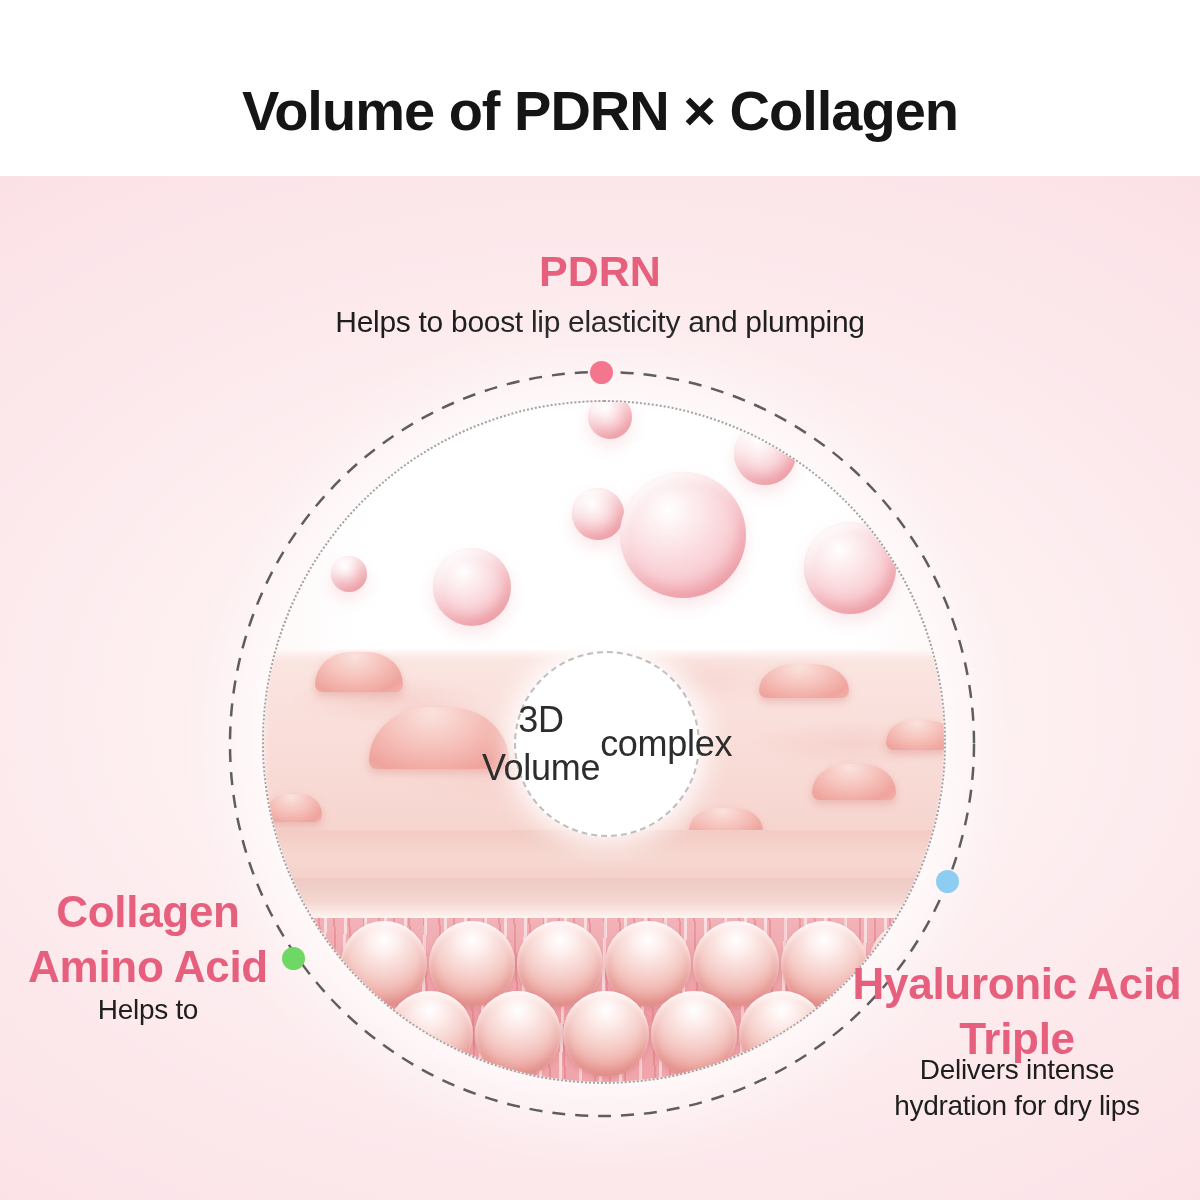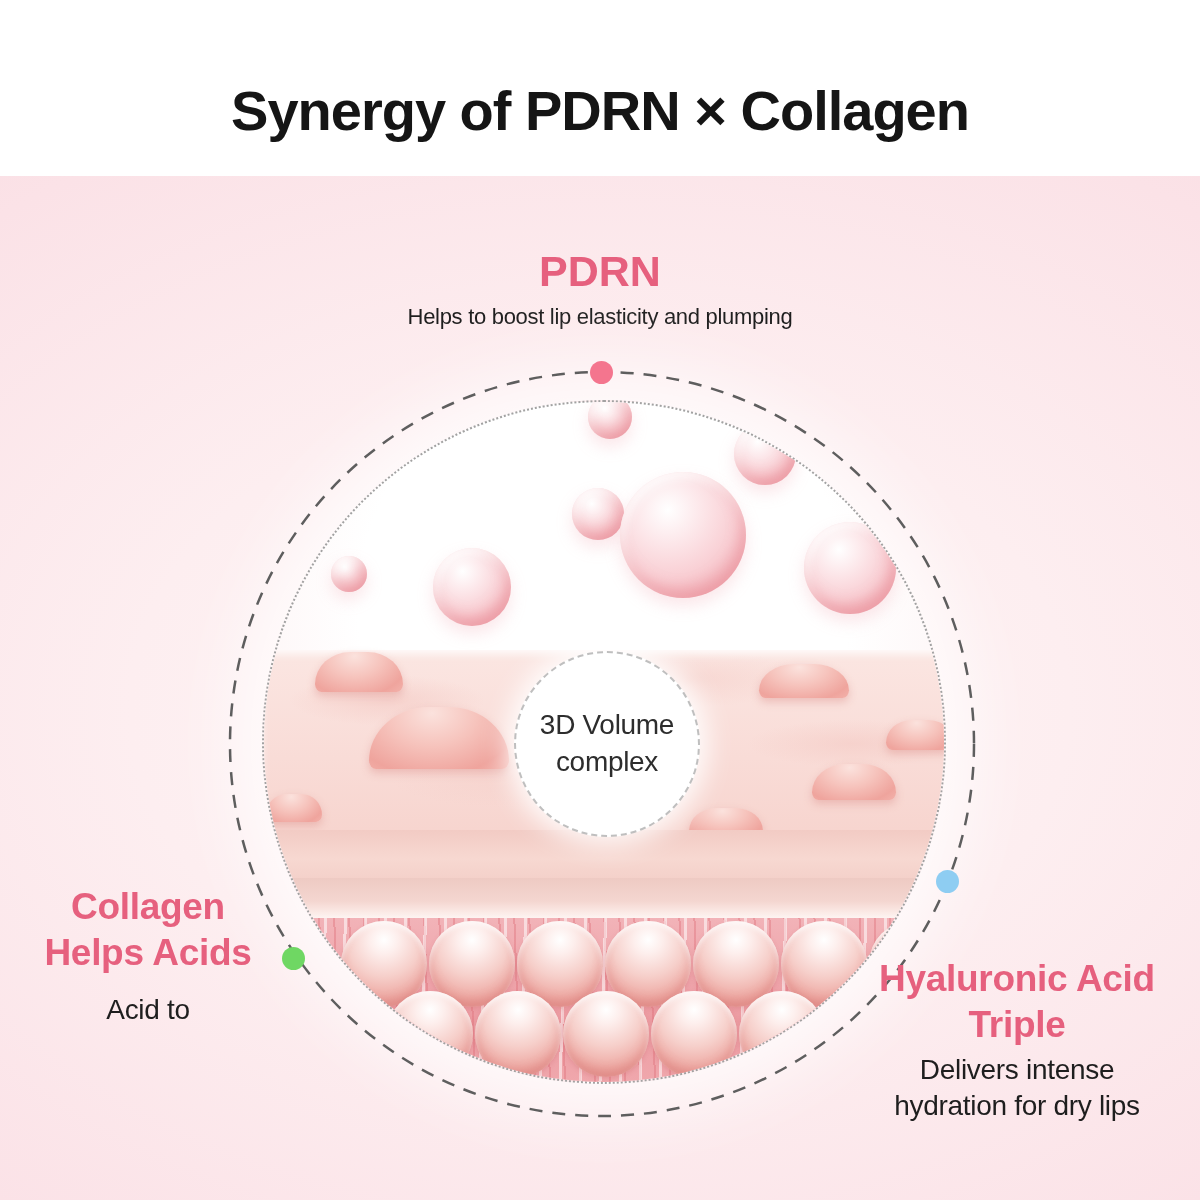--- a/index.html
+++ b/index.html
@@ -17,21 +17,21 @@
   .title{
     position:absolute;left:0;top:80px;width:1200px;text-align:center;
     font-size:56px;font-weight:700;letter-spacing:-1px;color:var(--title-black,#151515);line-height:1.1;margin:0;
   }
   .pdrn-heading{
     position:absolute;left:0;top:248px;width:1200px;text-align:center;
     font-size:43px;font-weight:700;color:var(--accent-pink,#e6607e);line-height:1.1;
   }
   .pdrn-desc{
     position:absolute;left:0;top:304px;width:1200px;text-align:center;
-    font-size:22px;letter-spacing:-0.3px;color:var(--body-dark,#1e1e1e);line-height:1.2;
+    font-size:30px;letter-spacing:-0.3px;color:var(--body-dark,#1e1e1e);line-height:1.2;
   }
   .ring-svg{position:absolute;left:0;top:0;width:1200px;height:1200px;z-index:3;}
   .illustration{
     position:absolute;left:262px;top:400px;width:684px;height:684px;border-radius:50%;
     box-sizing:border-box;border:2px dotted #a2a2a2;overflow:hidden;z-index:2;
     background:radial-gradient(circle at 50% 30%, #ffffff 0%, #ffffff 42%, #fdf1f2 72%, #fbe6e9 100%);
     box-shadow:0 0 70px 28px rgba(255,255,255,0.75);
   }
   .bubble{
     position:absolute;border-radius:50%;
@@ -69,44 +69,44 @@
       linear-gradient(180deg, #f2b3b8 0%, #ec9ba2 60%, #f0a8ad 100%);
   }
   .sphere{
     position:absolute;width:86px;height:86px;border-radius:50%;
     background:radial-gradient(circle at 50% 22%, #ffffff 0%, #fdeeec 18%, #f6cfca 46%, #eeaaa4 72%, #e89b95 84%, #f0b4ae 94%, #e9a19b 100%);
     box-shadow:inset 0 -7px 10px rgba(205,100,100,0.30), inset 0 3px 5px rgba(255,255,255,0.9), 0 2px 4px rgba(200,95,100,0.25);
   }
   .badge{
     position:absolute;left:514px;top:651px;width:186px;height:186px;border-radius:50%;
     box-sizing:border-box;background:#ffffff;border:2px dashed #bfbfbf;z-index:4;
-    display:flex;flex-direction:column;align-items:center;justify-content:center;
-    font-size:28px;line-height:1.32;color:#2d2d2d;text-align:center;letter-spacing:-0.3px;
+    display:flex;flex-direction:row;align-items:center;justify-content:center;
+    font-size:36px;line-height:1.32;color:#2d2d2d;text-align:center;letter-spacing:-0.3px;
     box-shadow:0 0 26px 8px rgba(255,255,255,0.9);
   }
   .dot{position:absolute;width:23px;height:23px;border-radius:50%;z-index:5;}
   .dot-pink{background:var(--dot-pink,#f2708e);}
   .dot-green{background:var(--dot-green,#6fd763);}
   .dot-blue{background:var(--dot-blue,#8ecdf2);}
   .callout{position:absolute;text-align:center;z-index:5;}
-  .callout-heading{font-size:37px;font-weight:700;line-height:1.25;color:var(--accent-pink,#e6607e);letter-spacing:-0.3px;}
+  .callout-heading{font-size:44px;font-weight:700;line-height:1.25;color:var(--accent-pink,#e6607e);letter-spacing:-0.3px;}
   .callout-heading div{white-space:nowrap;}
   .callout-desc{font-size:28px;line-height:1.3;color:var(--body-dark,#1e1e1e);letter-spacing:-0.3px;}
   .callout-desc div{white-space:nowrap;}
   .left-callout-heading{left:8px;top:884px;width:280px;}
   .left-callout-desc{left:8px;top:992px;width:280px;}
   .right-callout-heading{left:847px;top:956px;width:340px;}
   .right-callout-desc{left:847px;top:1052px;width:340px;}
 </style>
 </head>
 <body>
 
 <div class="stage">
   <div class="white-band">
-    <h1 class="title">Synergy of PDRN × Collagen</h1>
+    <h1 class="title">Volume of PDRN × Collagen</h1>
   </div>
   <div class="pink-bg"></div>
 
   <div class="pdrn-heading">PDRN</div>
   <div class="pdrn-desc">Helps to boost lip elasticity and plumping</div>
 
   <svg class="ring-svg" viewBox="0 0 1200 1200" aria-hidden="true">
     <circle cx="602" cy="744" r="372" fill="none" stroke="#5e5e5e" stroke-width="2.5" stroke-dasharray="13 10"></circle>
   </svg>
 
@@ -150,24 +150,24 @@
     <div>3D Volume</div>
     <div>complex</div>
   </div>
 
   <div class="dot dot-pink" style="left:590px;top:361px;"></div>
   <div class="dot dot-green" style="left:282px;top:947px;"></div>
   <div class="dot dot-blue" style="left:936px;top:870px;"></div>
 
   <div class="callout callout-heading left-callout-heading">
     <div>Collagen</div>
-    <div>Helps Acids</div>
+    <div>Amino Acid</div>
   </div>
   <div class="callout callout-desc left-callout-desc">
-    <div>Acid to</div>
+    <div>Helps to</div>
   </div>
 
   <div class="callout callout-heading right-callout-heading">
     <div>Hyaluronic Acid</div>
     <div>Triple</div>
   </div>
   <div class="callout callout-desc right-callout-desc">
     <div>Delivers intense</div>
     <div>hydration for dry lips</div>
   </div>

